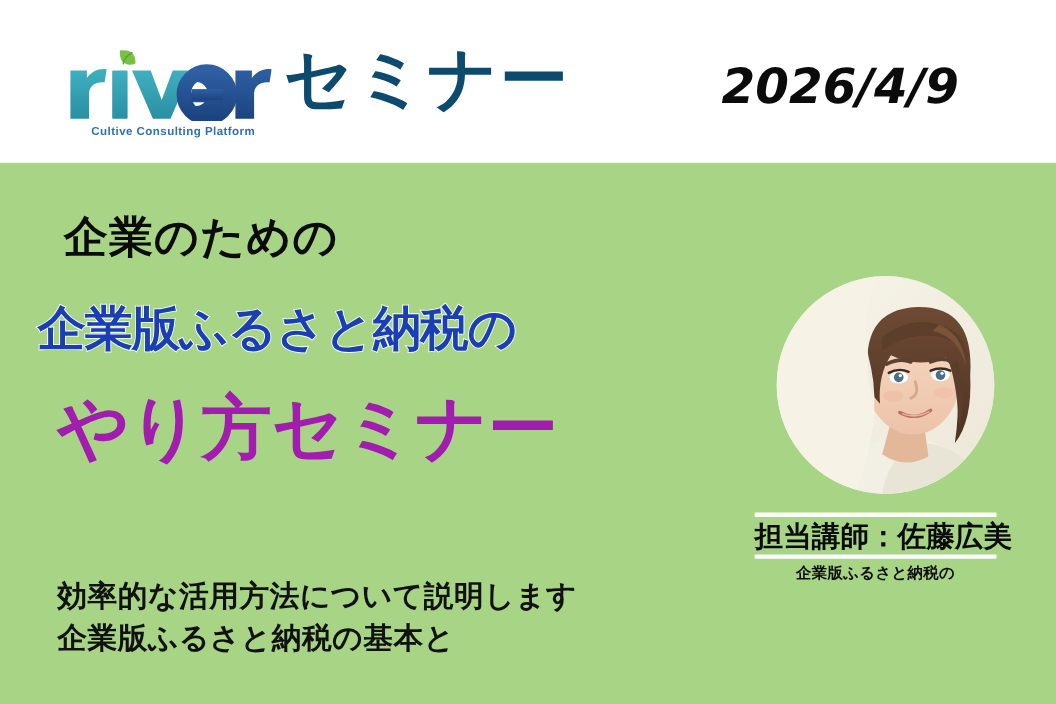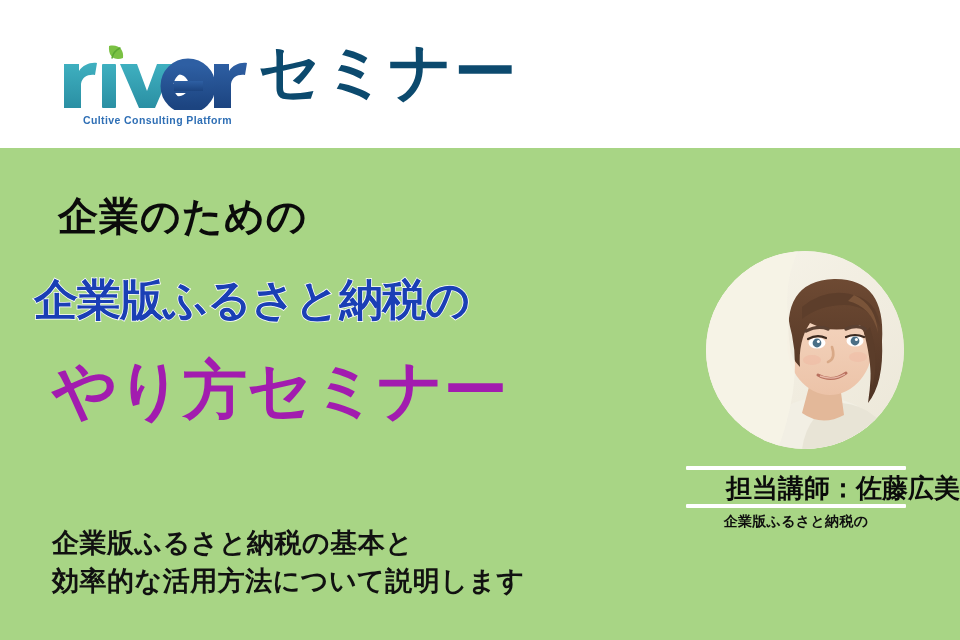--- a/index.html
+++ b/index.html
@@ -183,21 +183,20 @@
 
   .instructor-name {
     font-family: "DejaVu Sans", sans-serif;
     font-size: 26px;
     font-weight: bold;
     color: #0b0b0b;
     text-align: right;
     line-height: 1.08;
     letter-spacing: 0px;
     white-space: nowrap;
-    margin-left: 40px;
   }
   .instructor-company {
     margin-top: 6px;
     font-family: "DejaVu Sans", sans-serif;
     font-size: 14px;
     font-weight: bold;
     color: #0e0e0e;
     text-align: center;
     letter-spacing: 0.3px;
     line-height: 1;
@@ -239,33 +238,34 @@
           <rect x="112" y="37" width="29" height="10" fill="url(#gNavy)"></rect>
 
           <path d="M152 20 h15 v7 c4,-6 11,-9 18,-8 l-2,12 c-7,-1 -13,2 -14,9 l0,24 h-17 z" fill="url(#gNavy)"></path>
         </svg>
       </div>
       <div class="logo-tagline">Cultive Consulting Platform</div>
     </div>
 
     <div class="header-seminar">セミナー</div>
 
+    <div class="header-date">2026/4/9</div>
   </div>
 
   <div class="body-green"></div>
 
   <div class="kicker">企業のための</div>
 
   <div class="title-blue">企業版ふるさと納税の</div>
 
   <div class="title-black">やり方セミナー</div>
 
   <div class="lead">
+    <span>効率的な活用方法について説明します</span>
     <span>企業版ふるさと納税の基本と</span>
-    <span>効率的な活用方法について説明します</span>
   </div>
 
   <div class="portrait">
     <svg viewBox="0 0 198 198" aria-hidden="true">
       <defs>
         <clipPath id="circ">
             <circle cx="99" cy="99" r="99"></circle>
           </clipPath>
         <linearGradient id="gBg" x1="0" y1="0" x2="1" y2="1">
           <stop offset="0" stop-color="#f7f4ea"></stop>

